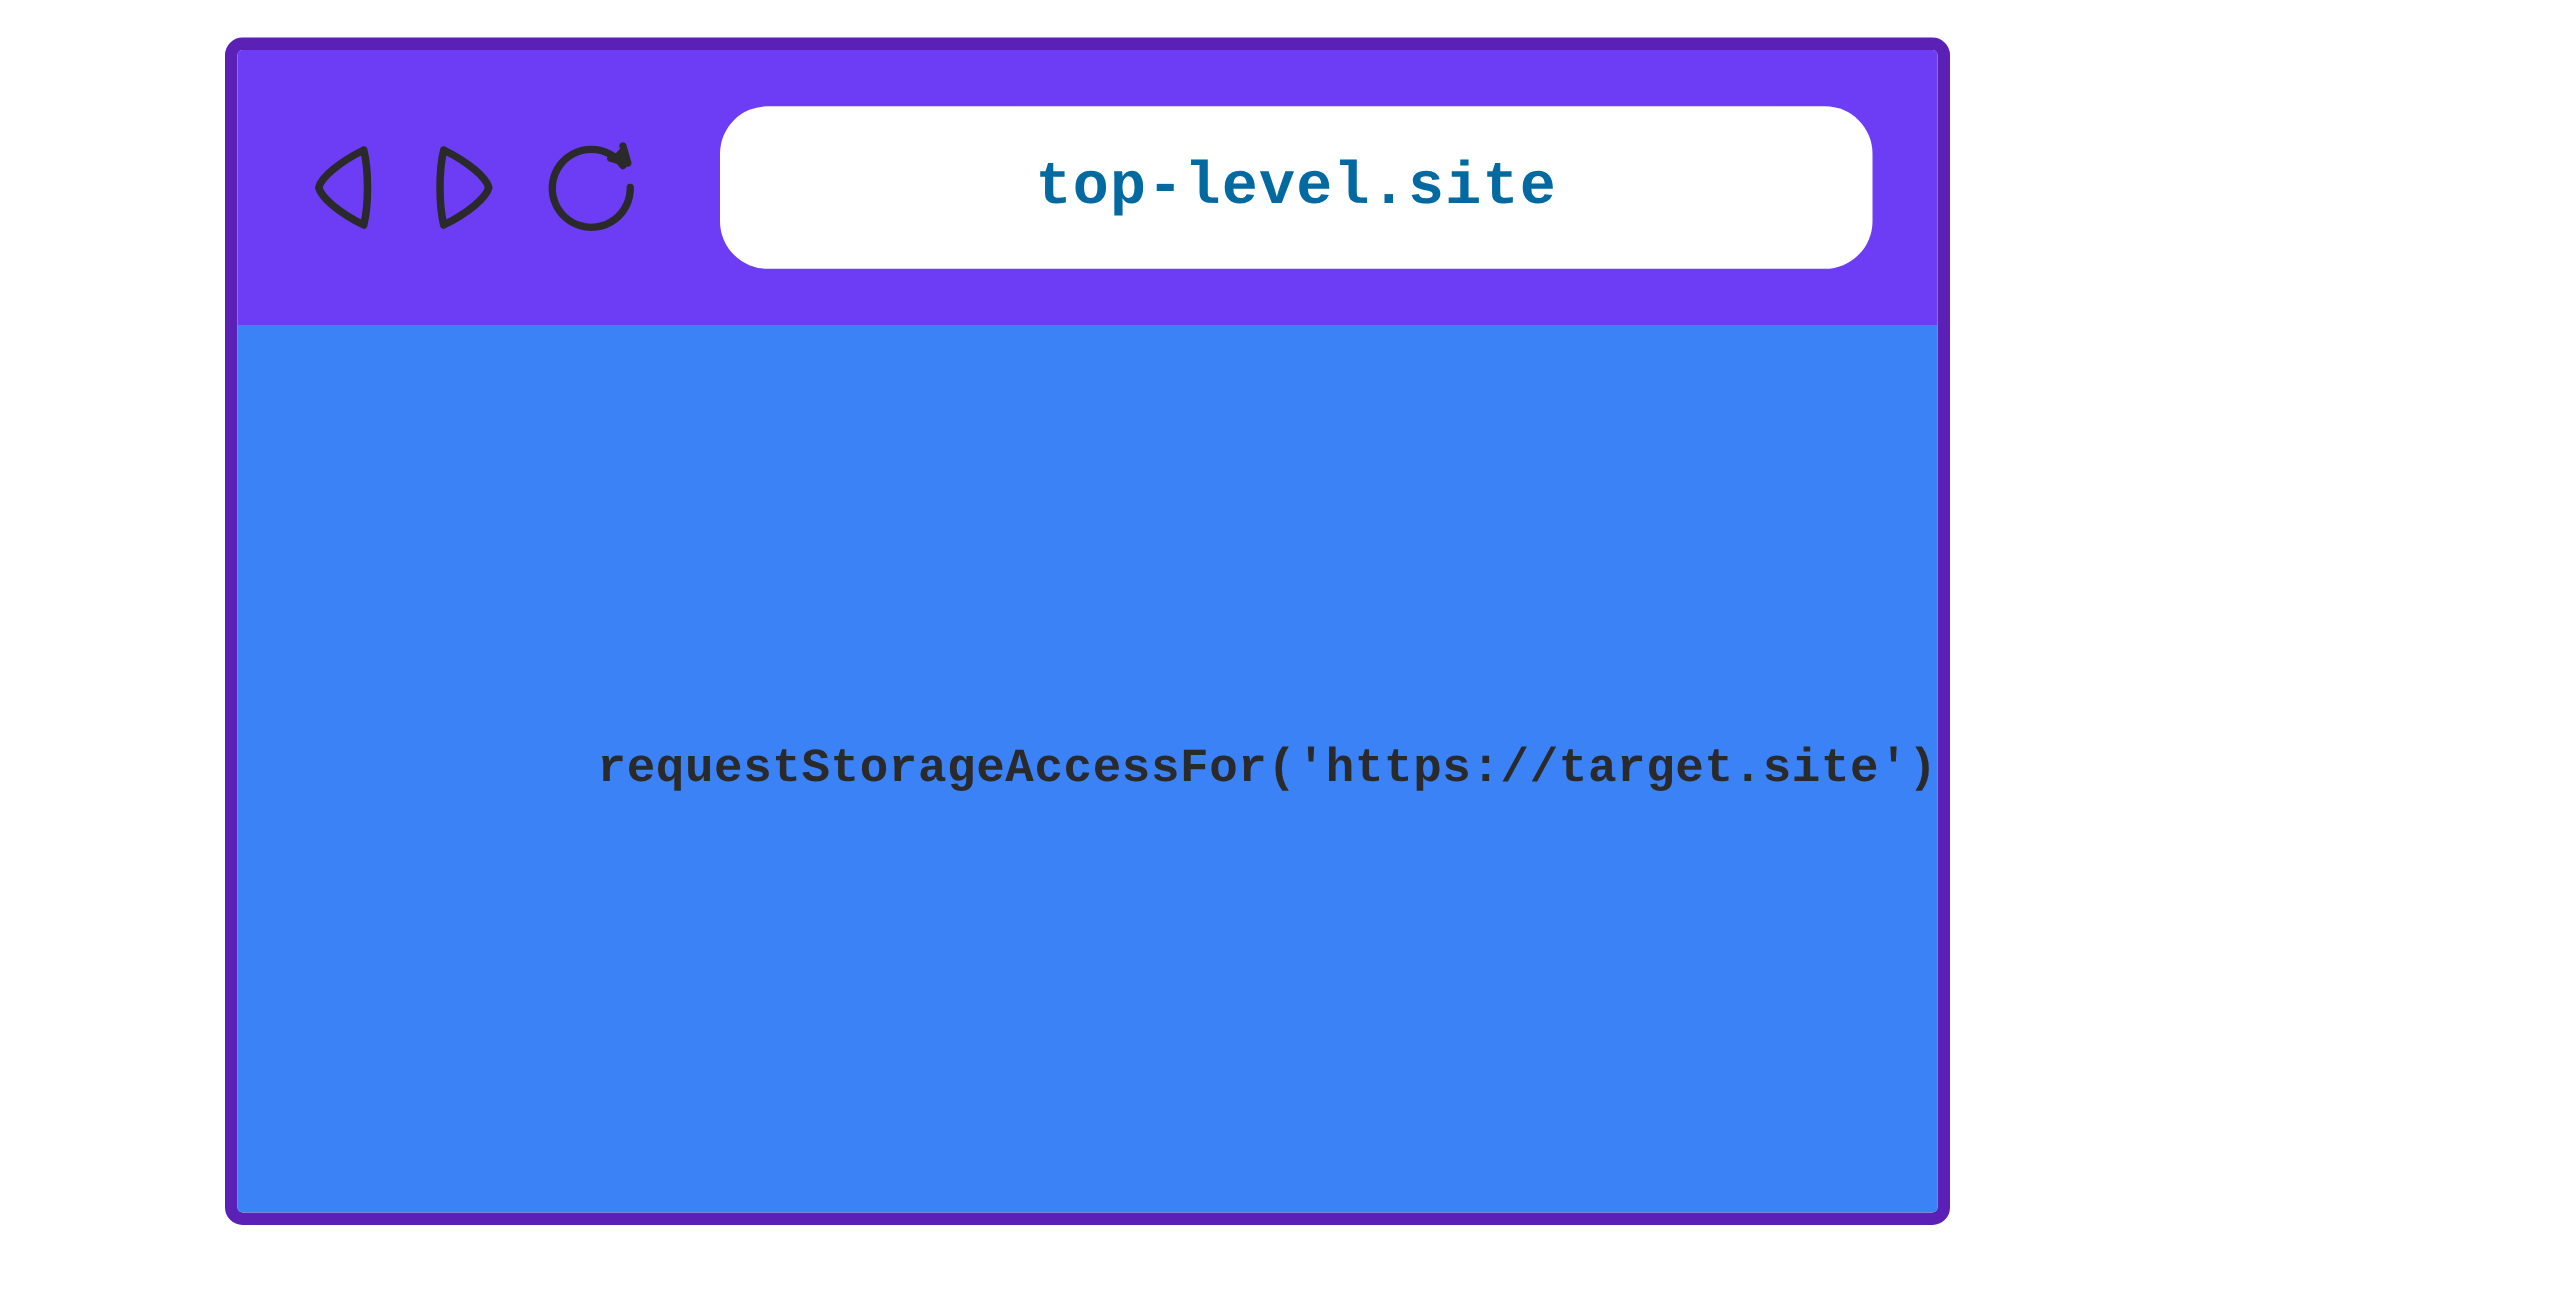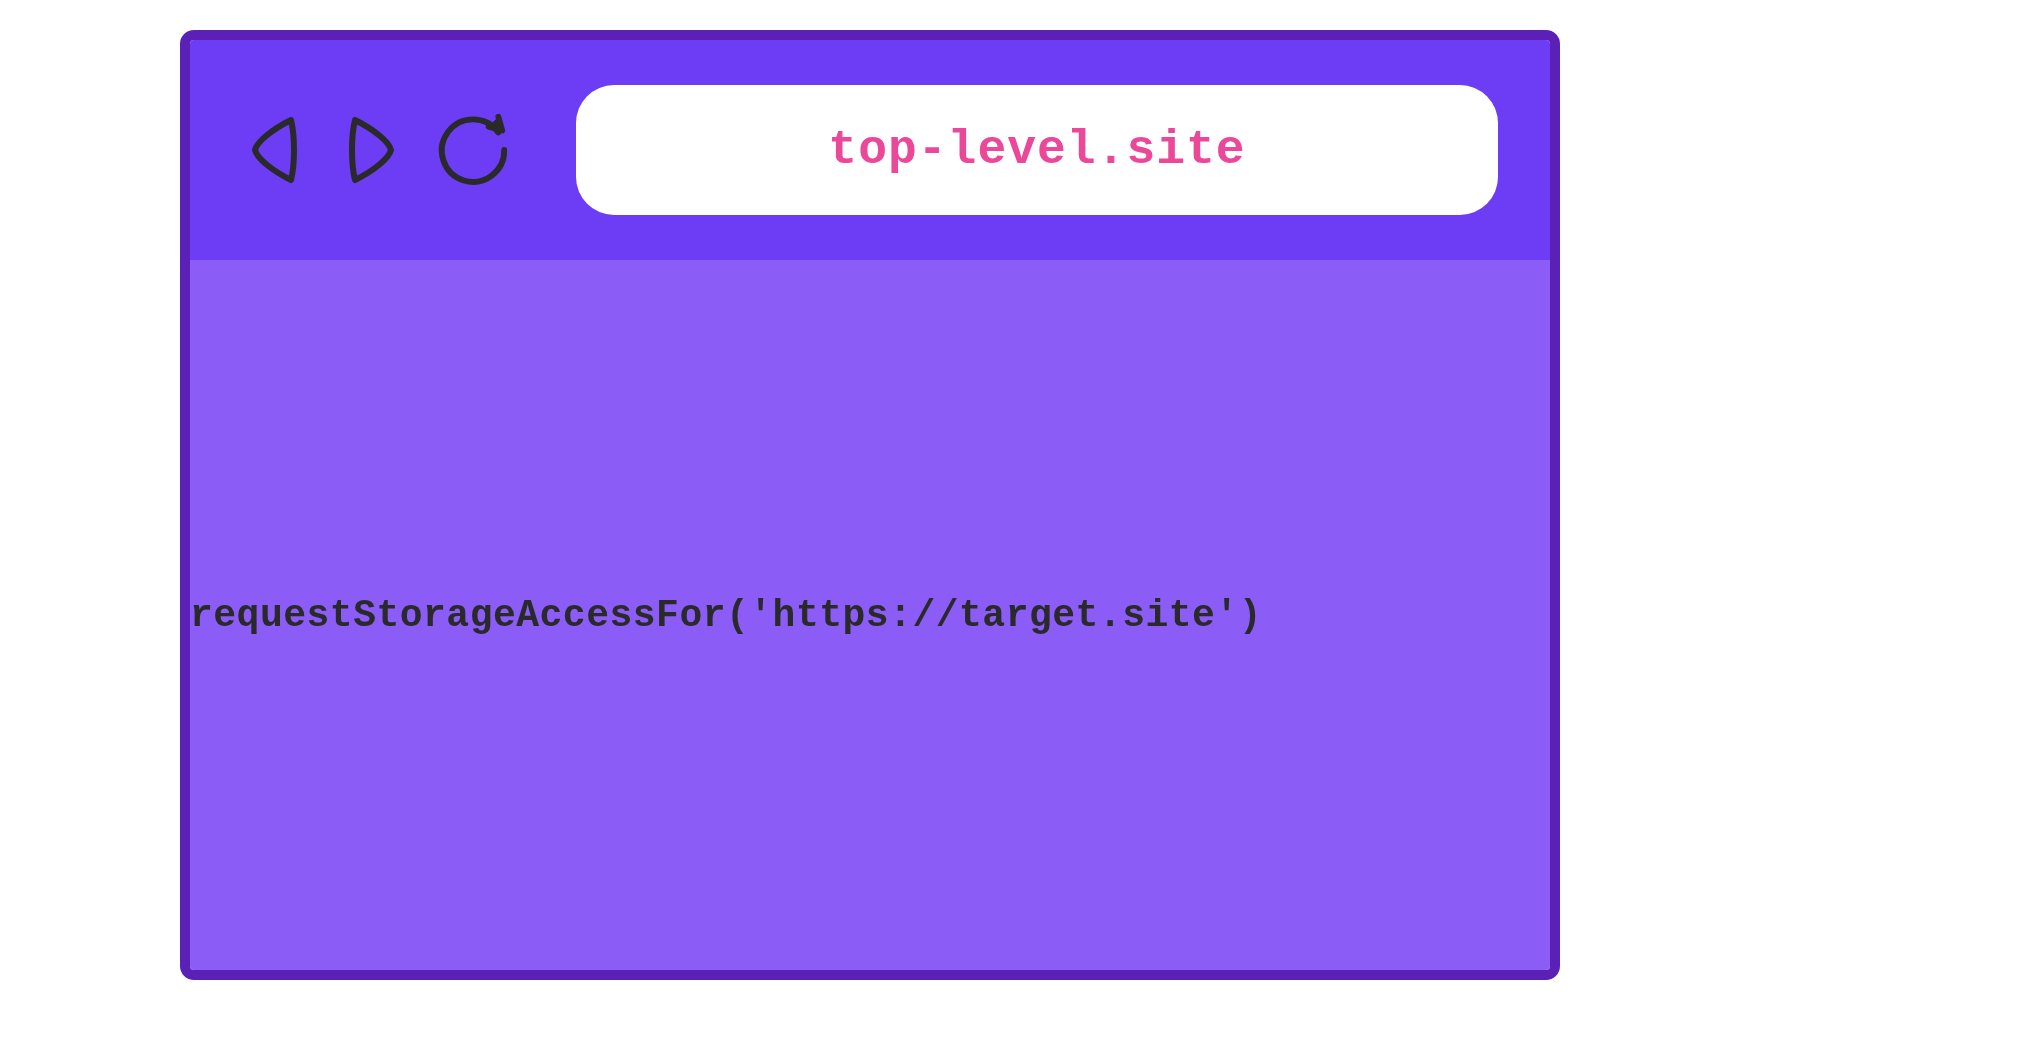--- a/index.html
+++ b/index.html
@@ -64,30 +64,30 @@
     border-radius: 38px;
     display: flex;
     align-items: center;
     justify-content: center;
     margin-left: 30px;
   }
   .address-text {
     font-family: inherit;
     font-size: 48px;
     font-weight: 600;
-    color: #ec4899;
+    color: #0369a1;
     letter-spacing: 1px;
   }
   .viewport {
     position: relative;
     height: calc(100% - 220px);
-    background: #8b5cf6;
+    background: #3b82f6;
     display: flex;
     align-items: center;
-    justify-content: flex-start;
+    justify-content: flex-end;
   }
   .code-line {
     font-family: inherit;
     font-size: 38px;
     font-weight: 600;
     color: #2a2a2a;
     letter-spacing: 0.5px;
     white-space: pre;
   }
 </style>

